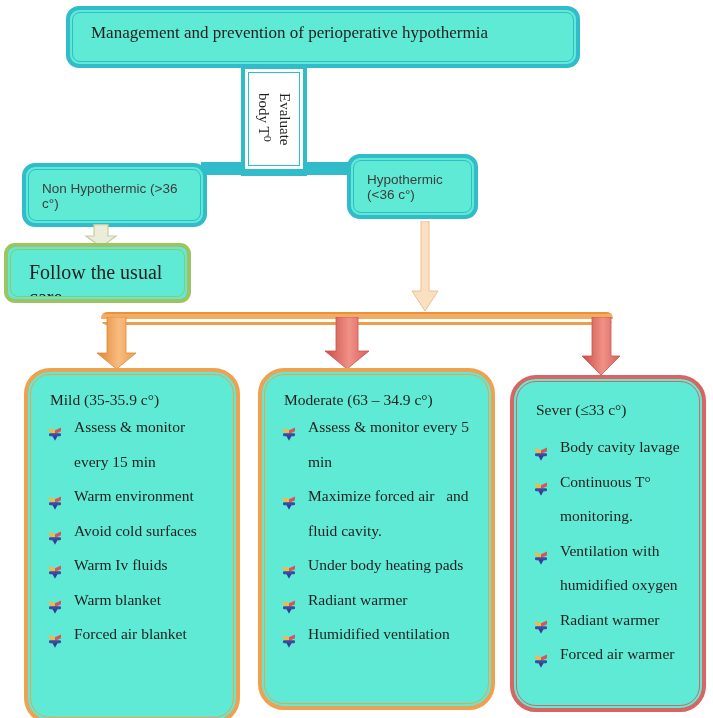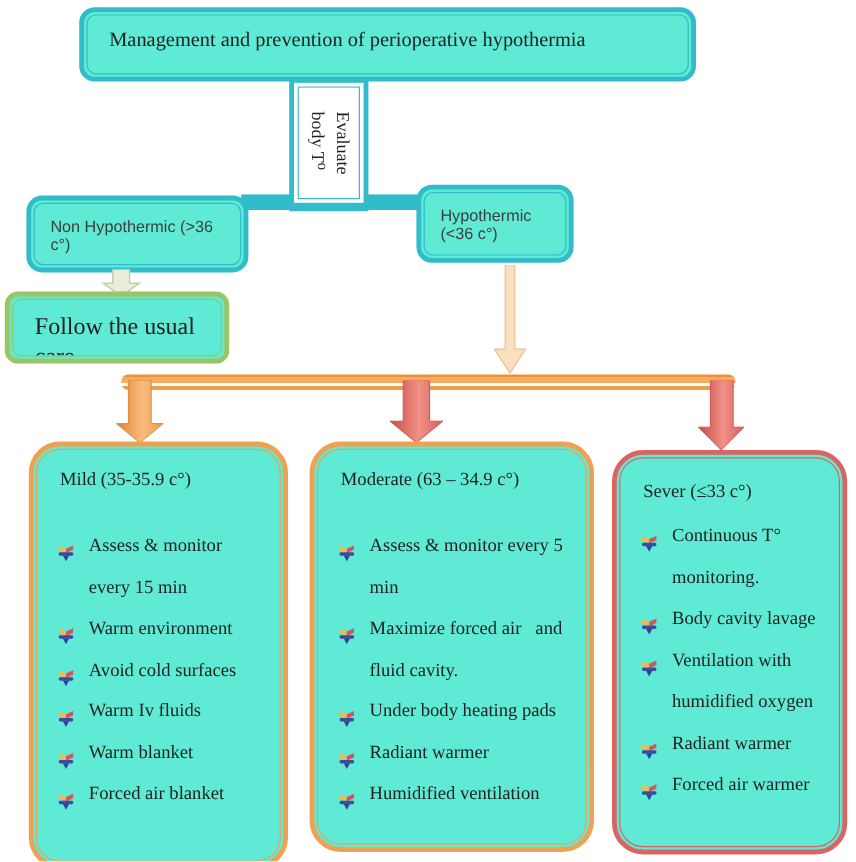--- a/index.html
+++ b/index.html
@@ -27,21 +27,21 @@
   .evaluate-text{writing-mode:vertical-rl;white-space:pre-line;font-size:15px;line-height:1.4;}
   .h-band{position:absolute;left:201px;top:162px;width:149px;height:13px;background:#31BCC9;}
 
   
   .dist-bar{position:absolute;left:101px;top:312px;width:512px;height:13px;border-radius:6px;
             background:linear-gradient(to bottom,#E8933B 0 2px,#F5AC60 2px 7px,#ffffff 7px 9.5px,#EE9F4A 9.5px 13px);}
 
   .arrow{position:absolute;}
 
   
-  .bullet-list{margin-top:29px;padding:0 10px 0 17px;}
+  .bullet-list{margin-top:1px;padding:0 10px 0 17px;}
   .bullet-item{position:relative;padding-left:26px;line-height:34.5px;font-size:15.5px;}
   .bicon{position:absolute;left:0;top:10px;width:14px;height:15px;}
   .btext{white-space:pre-wrap;}
   .sev-title{font-size:15.5px;padding:16px 4px 0 19px;}
 </style>
 </head>
 <body>
 
 <div id="canvas">
 
@@ -204,27 +204,27 @@
 
   <div class="dbox red bigbox" style="left:510px;top:375px;width:196px;height:337px;">
     <div class="dbox-inner">
       <div class="sev-title" style="padding-top:19px;">Sever (≤33 c°)</div>
       <div class="bullet-list" style="margin-top:11px;">
           <div class="bullet-item"><span class="bicon"><svg viewBox="0 0 14 15" width="14" height="15">
                 <polygon points="1,1 7,3.2 7,7 1,4.7" fill="#EDBA4E"></polygon>
                 <polygon points="13,0.5 7,3.2 7,7 13,4.2" fill="#D4565A"></polygon>
                 <rect x="1" y="6.3" width="12" height="2.9" rx="1.2" fill="#3A4BA0"></rect>
                 <polygon points="4.4,9 9.6,9 7,13.8" fill="#31409A"></polygon>
+              </svg></span><span class="btext">Body cavity lavage</span></div>
+          <div class="bullet-item"><span class="bicon"><svg viewBox="0 0 14 15" width="14" height="15">
+                <polygon points="1,1 7,3.2 7,7 1,4.7" fill="#EDBA4E"></polygon>
+                <polygon points="13,0.5 7,3.2 7,7 13,4.2" fill="#D4565A"></polygon>
+                <rect x="1" y="6.3" width="12" height="2.9" rx="1.2" fill="#3A4BA0"></rect>
+                <polygon points="4.4,9 9.6,9 7,13.8" fill="#31409A"></polygon>
               </svg></span><span class="btext">Continuous T° monitoring.</span></div>
-          <div class="bullet-item"><span class="bicon"><svg viewBox="0 0 14 15" width="14" height="15">
-                <polygon points="1,1 7,3.2 7,7 1,4.7" fill="#EDBA4E"></polygon>
-                <polygon points="13,0.5 7,3.2 7,7 13,4.2" fill="#D4565A"></polygon>
-                <rect x="1" y="6.3" width="12" height="2.9" rx="1.2" fill="#3A4BA0"></rect>
-                <polygon points="4.4,9 9.6,9 7,13.8" fill="#31409A"></polygon>
-              </svg></span><span class="btext">Body cavity lavage</span></div>
           <div class="bullet-item"><span class="bicon"><svg viewBox="0 0 14 15" width="14" height="15">
                 <polygon points="1,1 7,3.2 7,7 1,4.7" fill="#EDBA4E"></polygon>
                 <polygon points="13,0.5 7,3.2 7,7 13,4.2" fill="#D4565A"></polygon>
                 <rect x="1" y="6.3" width="12" height="2.9" rx="1.2" fill="#3A4BA0"></rect>
                 <polygon points="4.4,9 9.6,9 7,13.8" fill="#31409A"></polygon>
               </svg></span><span class="btext">Ventilation with humidified oxygen</span></div>
           <div class="bullet-item"><span class="bicon"><svg viewBox="0 0 14 15" width="14" height="15">
                 <polygon points="1,1 7,3.2 7,7 1,4.7" fill="#EDBA4E"></polygon>
                 <polygon points="13,0.5 7,3.2 7,7 13,4.2" fill="#D4565A"></polygon>
                 <rect x="1" y="6.3" width="12" height="2.9" rx="1.2" fill="#3A4BA0"></rect>

